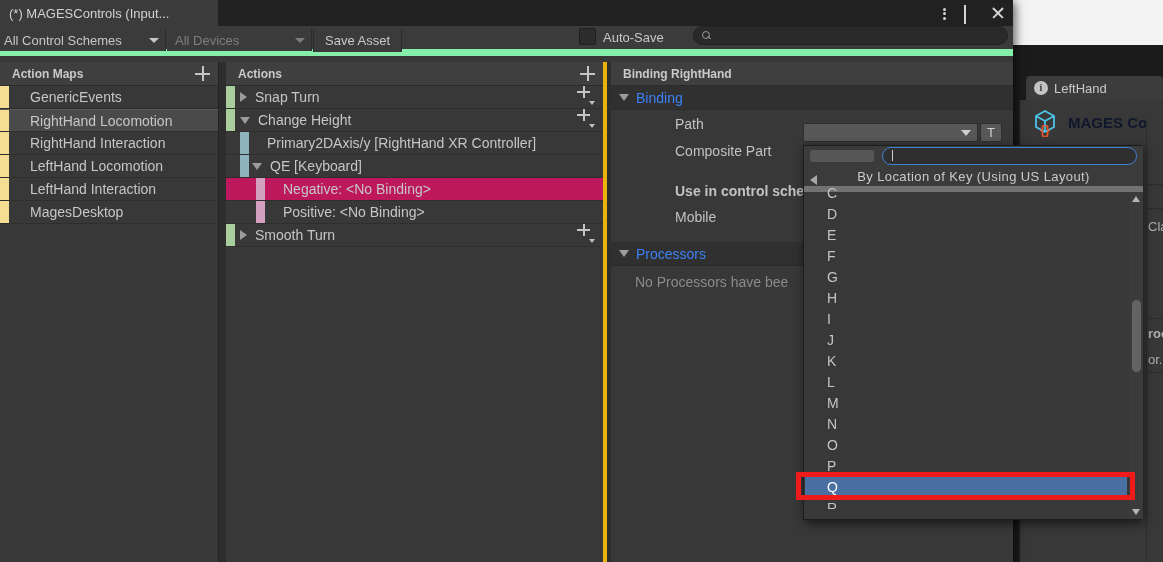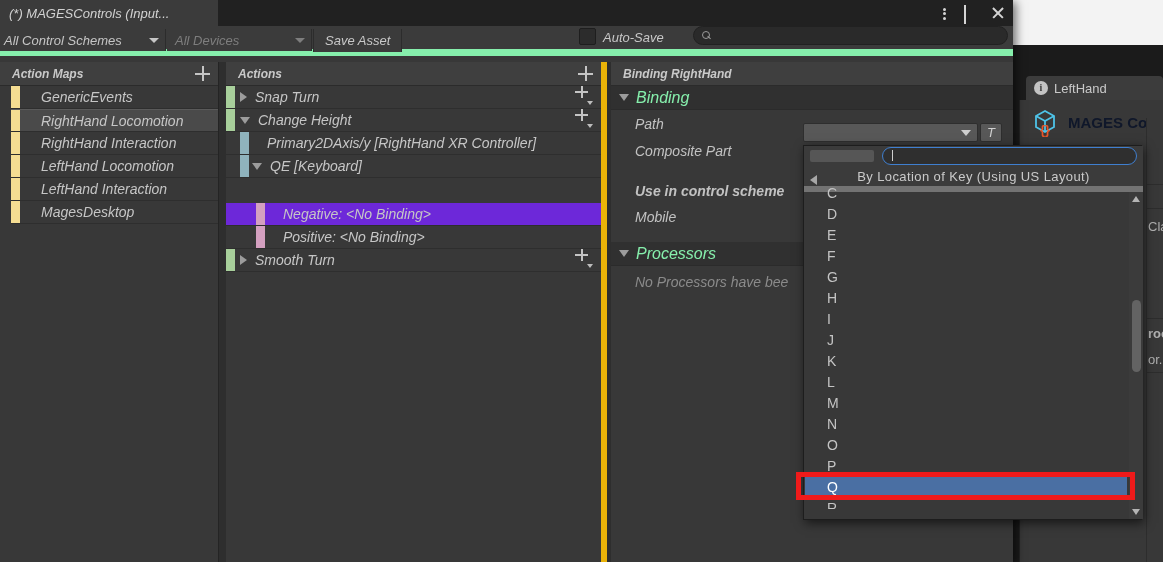--- a/index.html
+++ b/index.html
@@ -47,21 +47,20 @@
 
   
   .insp-sb-track { position:absolute; left:1129px; top:184px; width:13px; height:336px; background:#3c3c3c; }
   .insp-sb-thumb { position:absolute; left:1131px; top:258px; width:10px; height:72px; background:#5f5f5f; border-radius:5px; }
 
   
   .win {
     position:absolute; left:0; top:0; width:1013px; height:562px;
     background:#383838;
     box-shadow: 3px 2px 9px rgba(0,0,0,.55);
-    font-style: italic;
   }
   
   .titlebar { position:absolute; left:0; top:0; width:1013px; height:26px; background:#212121; }
   .tab-active {
     position:absolute; left:0; top:0; width:218px; height:26px;
     background:#3b3b3b; display:flex; align-items:center; padding-left:9px;
   }
   .tab-active span { color:#d2d2d2; font-size:13px; white-space:nowrap; }
   .win-btns { position:absolute; right:8px; top:0; height:26px; display:flex; align-items:center; gap:13px; }
   .wb { width:14px; height:14px; position:relative; cursor:default; }
@@ -110,49 +109,49 @@
   }
   .col-hdr span { color:#c9c9c9; font-size:12px; font-weight:bold; }
   .plus { position:relative; width:15px; height:15px; }
   .plus::before { content:""; position:absolute; left:0; top:6.5px; width:15px; height:2px; background:#c4c4c4; }
   .plus::after  { content:""; position:absolute; left:6.5px; top:0; width:2px; height:15px; background:#c4c4c4; }
   .plus-dd { position:relative; width:18px; height:14px; }
   .plus-dd .pa { position:absolute; right:0; bottom:-1px; width:0;height:0;
     border-left:3px solid transparent;border-right:3px solid transparent;border-top:4px solid #bdbdbd; }
 
   #col-maps   { left:0;   width:219px; height:500px; border-right:1px solid #242424; }
-  #col-acts   { left:226px; width:381px; height:500px; border-right:6px solid #eab308; }
+  #col-acts   { left:226px; width:381px; height:500px; border-right:4px solid #eab308; }
   #col-props  { left:611px; width:402px; height:500px; }
   .col-gapL { position:absolute; left:219px; top:62px; width:7px; height:500px; background:#2e2e2e; }
   .col-gapR { position:absolute; left:607px; top:62px; width:4px; height:500px; background:#2e2e2e; }
 
   
-  .row { position:relative; height:23px; display:flex; align-items:center; border-bottom:1px solid #2e2e2e;margin-left:11px; }
+  .row { position:relative; height:23px; display:flex; align-items:center; border-bottom:1px solid #2e2e2e; }
   .strip { position:absolute; left:0; top:0; width:9px; height:100%; }
   .row-lbl { color:#c6c6c6; font-size:14px; white-space:nowrap; }
   .map-row .row-lbl { padding-left:30px; }
   .map-row.sel { background:#4a4a4a; border-top:1px solid #5a5a5a; border-bottom:1px solid #2e2e2e; }
 
   
   .act-row { position:relative; height:23px; display:flex; align-items:center; border-bottom:1px solid #2e2e2e; }
-  .act-row.sel { background:#6d28d9;margin-top:25px; }
+  .act-row.sel { background:#be185d; }
   .tri { width:0;height:0; flex:0 0 auto; }
   .tri.closed { border-top:5px solid transparent;border-bottom:5px solid transparent;border-left:7px solid #9c9c9c; }
   .tri.open   { border-left:5px solid transparent;border-right:5px solid transparent;border-top:7px solid #9c9c9c; }
   .act-lbl { color:#c6c6c6; font-size:14px; white-space:nowrap; }
   .act-plus { position:absolute; right:8px; top:4px; }
 
   
   .prop-sec {
     height:24px; background:#303030; display:flex; align-items:center; gap:7px; padding-left:8px;
     border-bottom:1px solid #2b2b2b;
   }
-  .prop-sec span { color:#86efac; font-size:16px; }
+  .prop-sec span { color:#3b82f6; font-size:14px; }
   .prop-row { height:26px; display:flex; align-items:center; padding-left:24px; }
-  .prop-row .k { color:#c2c2c2; font-size:14px; }
+  .prop-row .k { color:#c2c2c2; font-size:14px;margin-left:40px; }
   .prop-row .k.b { font-weight:bold; }
   .prop-note { padding:8px 0 0 24px; color:#8b8b8b; font-size:14px; }
 
   .path-dd {
     position:absolute; left:803px; top:123px; width:175px; height:19px;
     background:#585858; border:1px solid #2e2e2e; border-radius:2px;
     display:flex; align-items:center; justify-content:flex-end; padding-right:6px;
   }
   .path-dd .cd { width:0;height:0;border-left:5px solid transparent;border-right:5px solid transparent;border-top:6px solid #cfcfcf; }
   .path-t {

